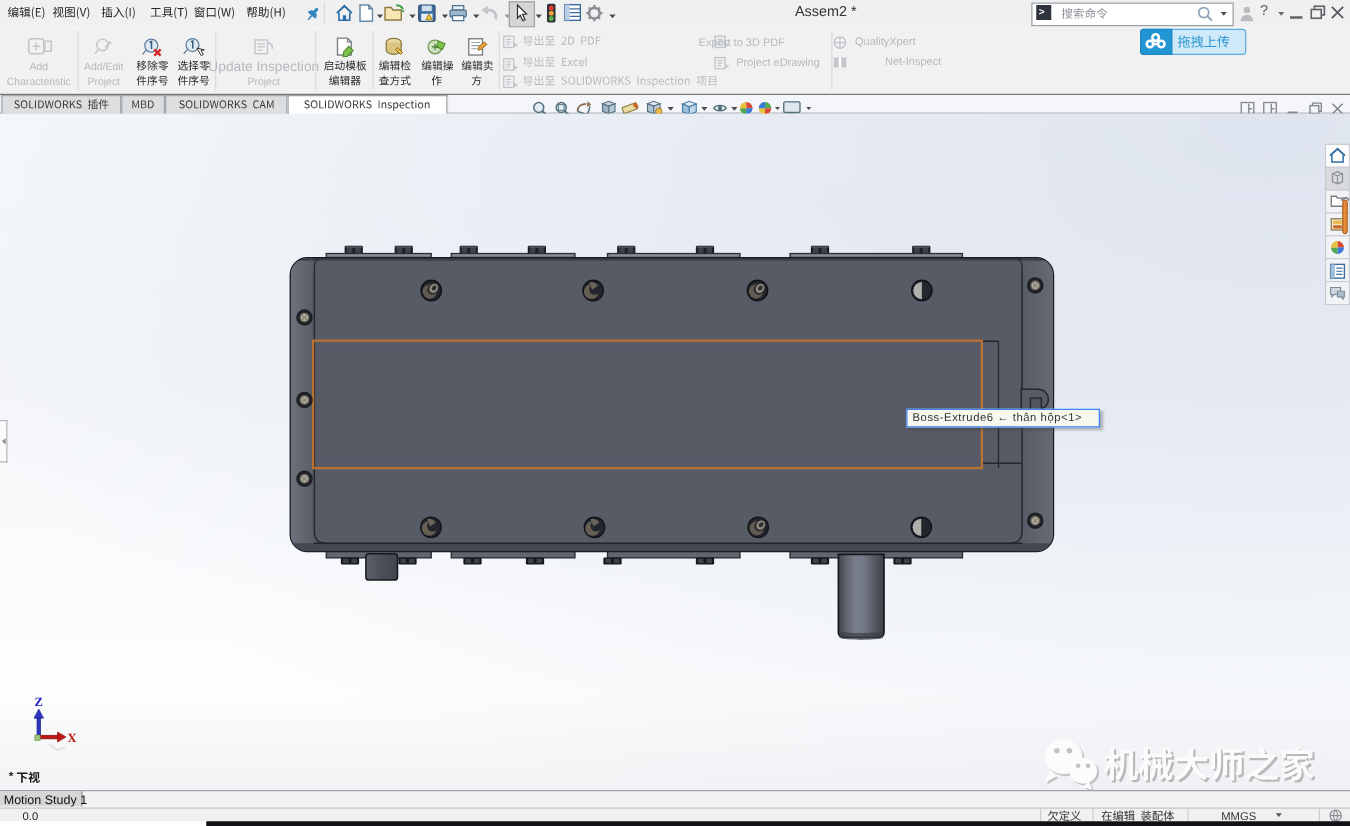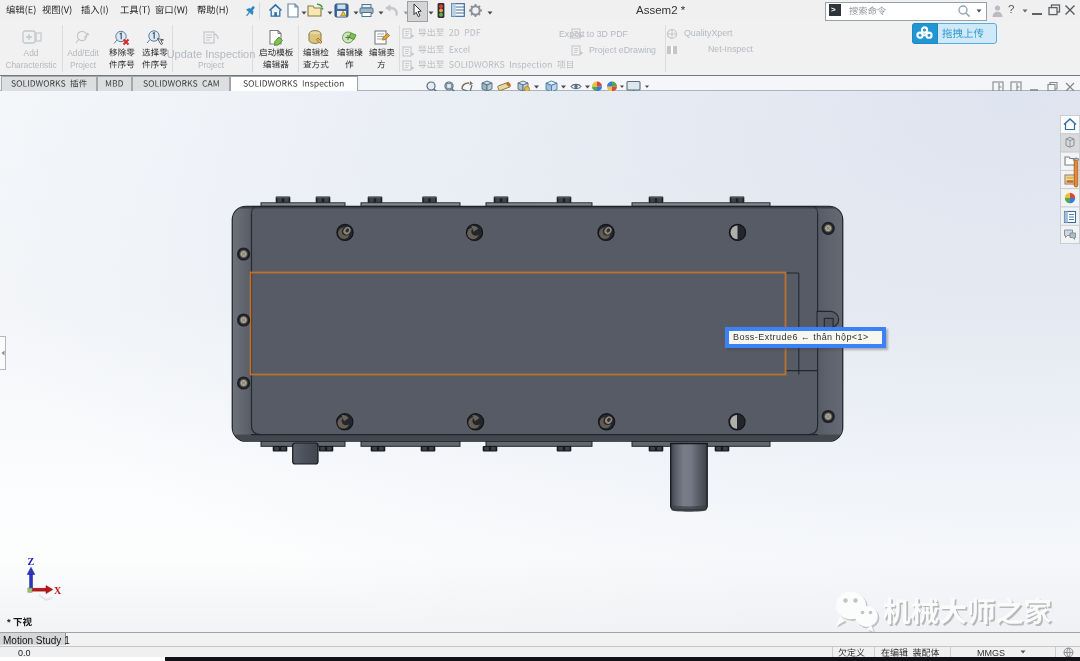--- a/index.html
+++ b/index.html
@@ -595,21 +595,21 @@
         <circle cx="828.2" cy="228.3" r="3" fill="#aeaa9b"></circle>
         <path d="M826.3000000000001 226.4l3.8 3.8M830.1 226.4l-3.8 3.8" stroke="#716d60" stroke-width="0.8"></path>
       </g>
       <g>
         <circle cx="828.2" cy="416.5" r="6.6" fill="#1d1f25"></circle>
         <circle cx="828.2" cy="416.5" r="4.5" fill="#605d52" stroke="#23252b" stroke-width="0.9"></circle>
         <circle cx="828.2" cy="416.5" r="3" fill="#aeaa9b"></circle>
         <path d="M826.3000000000001 414.6l3.8 3.8M830.1 414.6l-3.8 3.8" stroke="#716d60" stroke-width="0.8"></path>
       </g>
     </svg>
-<div style="left:725px;top:326.5px;width:149px;height:13px;background:#f7f7f0;border:4px solid #3b82f6;
+<div style="left:725px;top:326.5px;width:149px;height:13px;background:#f7f7f0;border:1px solid #3b82f6;
 box-shadow:2px 2px 2px rgba(60,60,60,0.35);font-size:9px;color:#333;line-height:13px;padding-left:4px;white-space:nowrap;letter-spacing:0.45px">Boss-Extrude6 ← thân hộp&lt;1&gt;</div>
 <div style="left:0;top:336px;width:6px;height:34px;background:#fbfbfc;border:1px solid #b4b8bd;border-left:none;box-sizing:border-box"></div>
 <svg style="left:1px;top:350px" width="4" height="6" viewBox="0 0 4 6">
       <path d="M3.5 0.5 0.5 3l3 2.5z" fill="#8a8e93"></path>
     </svg>
 <svg style="left:20px;top:550px" width="48" height="55" viewBox="0 0 48 55">
 <g opacity="0.25">
         <path d="M19 45l7 5 6-2" stroke="#b0b0b0" stroke-width="2" fill="none"></path>
       </g>
 <rect x="9.6" y="23.5" width="2.9" height="16" fill="#2b35c0" stroke="#181f86" stroke-width="0.5"></rect>

